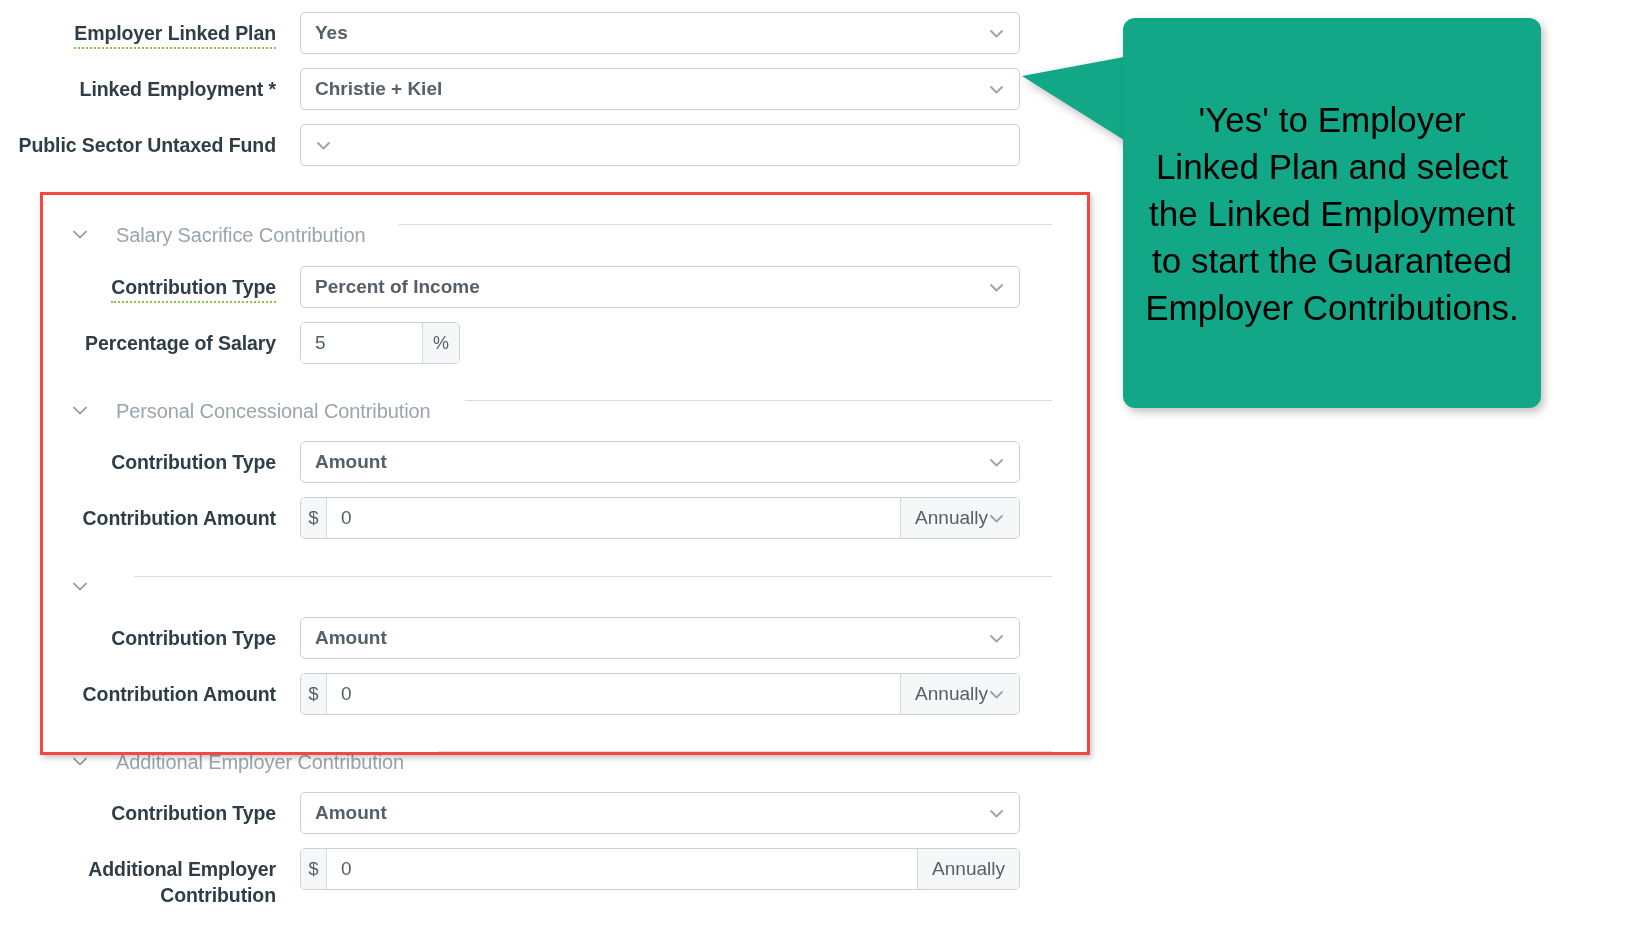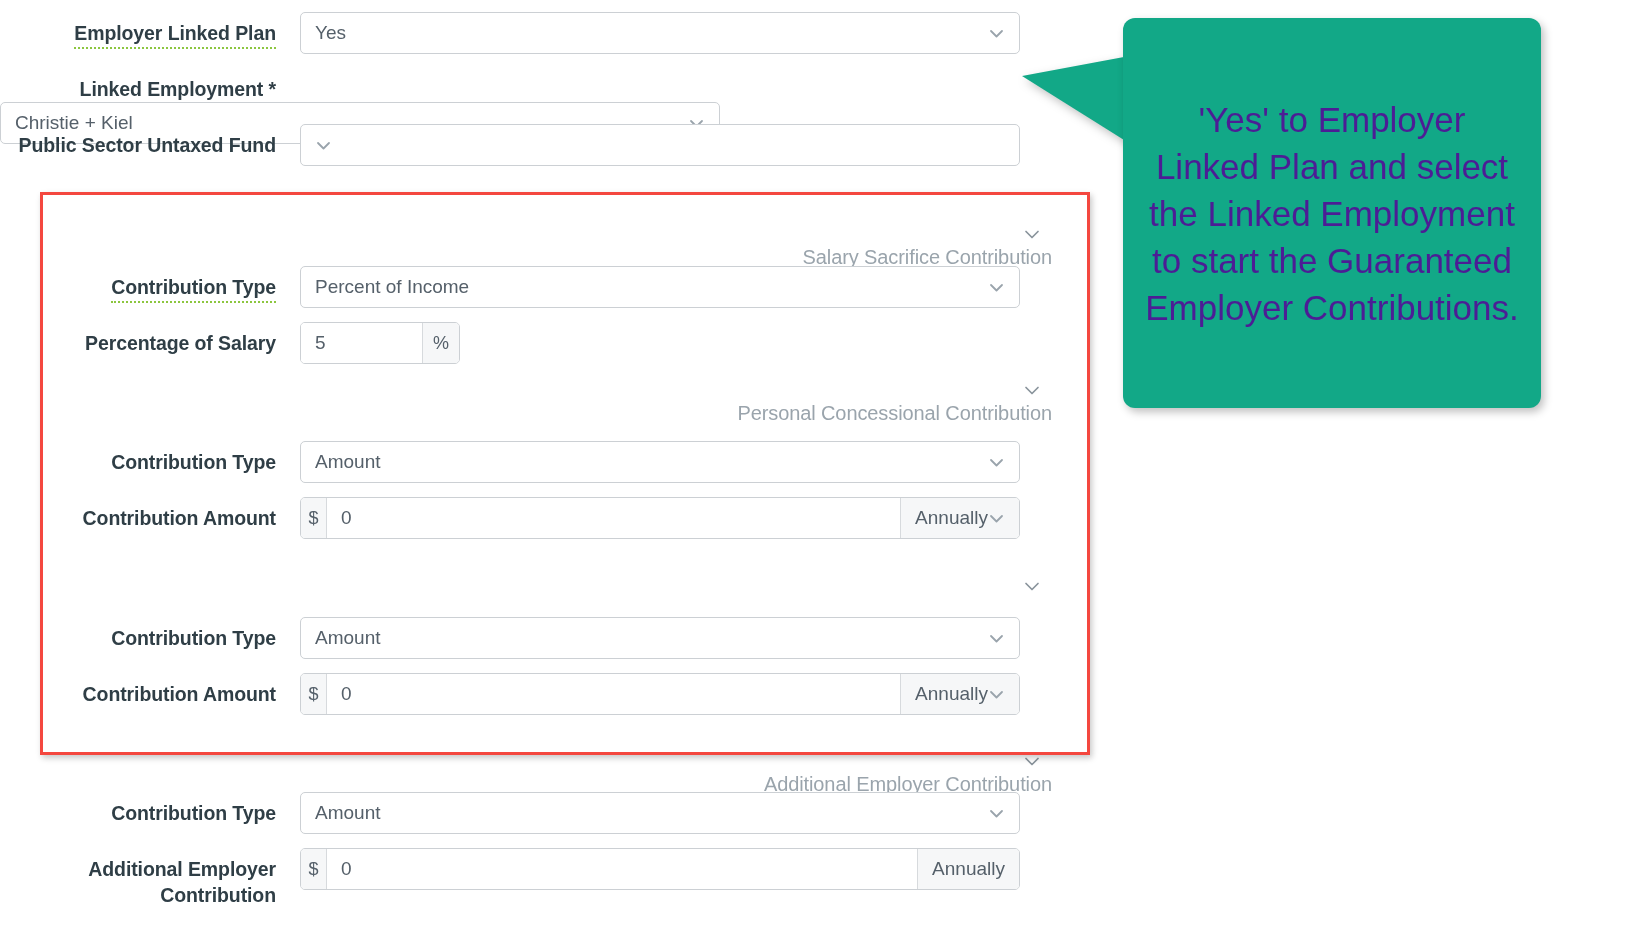--- a/index.html
+++ b/index.html
@@ -68,20 +68,21 @@
     align-items: center;
     padding: 0 14px;
     font-size: 19px;
     color: #55606a;
     position: relative;
   }
   .select-box .val {
     flex: 1;
     white-space: nowrap;
     overflow: hidden;
+    font-weight: bold;
   }
   .chev {
     width: 17px;
     height: 17px;
     flex: 0 0 auto;
     display: block;
   }
   .chev svg { display: block; }
 
   
@@ -155,25 +156,24 @@
     border-left: 1px solid #d7dadd;
     font-size: 19px;
     color: #55606a;
     white-space: nowrap;
   }
 
   
   .section-head {
     position: absolute;
     display: flex;
-    align-items: flex-end;
-    gap: 2px;
+    align-items: flex-start;
+    gap: 16px;
     left: 70px;
     width: 982px;
-    flex-direction: column;
   }
   .sec-chev {
     width: 20px;
     height: 20px;
     flex: 0 0 auto;
     margin-right: 10px;
   }
   .sec-chev svg { display: block; }
   .sec-title {
     font-size: 20px;
@@ -211,21 +211,21 @@
     background: #12a887;
     border-radius: 12px;
     box-shadow: 3px 4px 8px rgba(0,0,0,0.25);
     display: flex;
     align-items: center;
     justify-content: center;
     box-sizing: border-box;
     padding: 10px 22px;
   }
   .callout-text {
-    color: #4c1d95;
+    color: #000000;
     font-size: 35px;
     line-height: 47px;
     text-align: center;
     font-family: "Liberation Sans", sans-serif;
   }
   .callout-tail {
     position: absolute;
     left: 1022px;
     top: 54px;
     width: 112px;
@@ -247,21 +247,21 @@
         <span class="val">Yes</span>
         <span class="chev">
             <svg width="17" height="17" viewBox="0 0 17 17">
               <path d="M3 6 L8.5 11.5 L14 6" fill="none" stroke="#9aa4ac" stroke-width="1.8" stroke-linecap="round" stroke-linejoin="round"></path>
             </svg>
           </span>
       </div>
     </div>
   </div>
 
-  <div class="field-row" style="top:68px;flex-direction:column;">
+  <div class="field-row" style="top:68px;">
     <div class="field-label">Linked Employment *</div>
     <div class="field-control">
       <div class="select-box">
         <span class="val">Christie + Kiel</span>
         <span class="chev">
             <svg width="17" height="17" viewBox="0 0 17 17">
               <path d="M3 6 L8.5 11.5 L14 6" fill="none" stroke="#9aa4ac" stroke-width="1.8" stroke-linecap="round" stroke-linejoin="round"></path>
             </svg>
           </span>
       </div>
@@ -308,21 +308,21 @@
   <div class="field-row" style="top:322px;">
     <div class="field-label">Percentage of Salary</div>
     <div class="field-control">
       <div class="pct-group">
         <span class="pct-input">5</span>
         <span class="pct-suffix">%</span>
       </div>
     </div>
   </div>
 
-  <div class="section-head" style="top:380px;">
+  <div class="section-head" style="top:400px;">
     <span class="sec-chev">
         <svg width="20" height="20" viewBox="0 0 20 20">
           <path d="M4 7.5 L10 13.5 L16 7.5" fill="none" stroke="#8a949c" stroke-width="1.7" stroke-linecap="round" stroke-linejoin="round"></path>
         </svg>
       </span>
     <span class="sec-title">Personal Concessional Contribution</span>
     <span class="sec-line"></span>
   </div>
 
   <div class="field-row" style="top:441px;">

